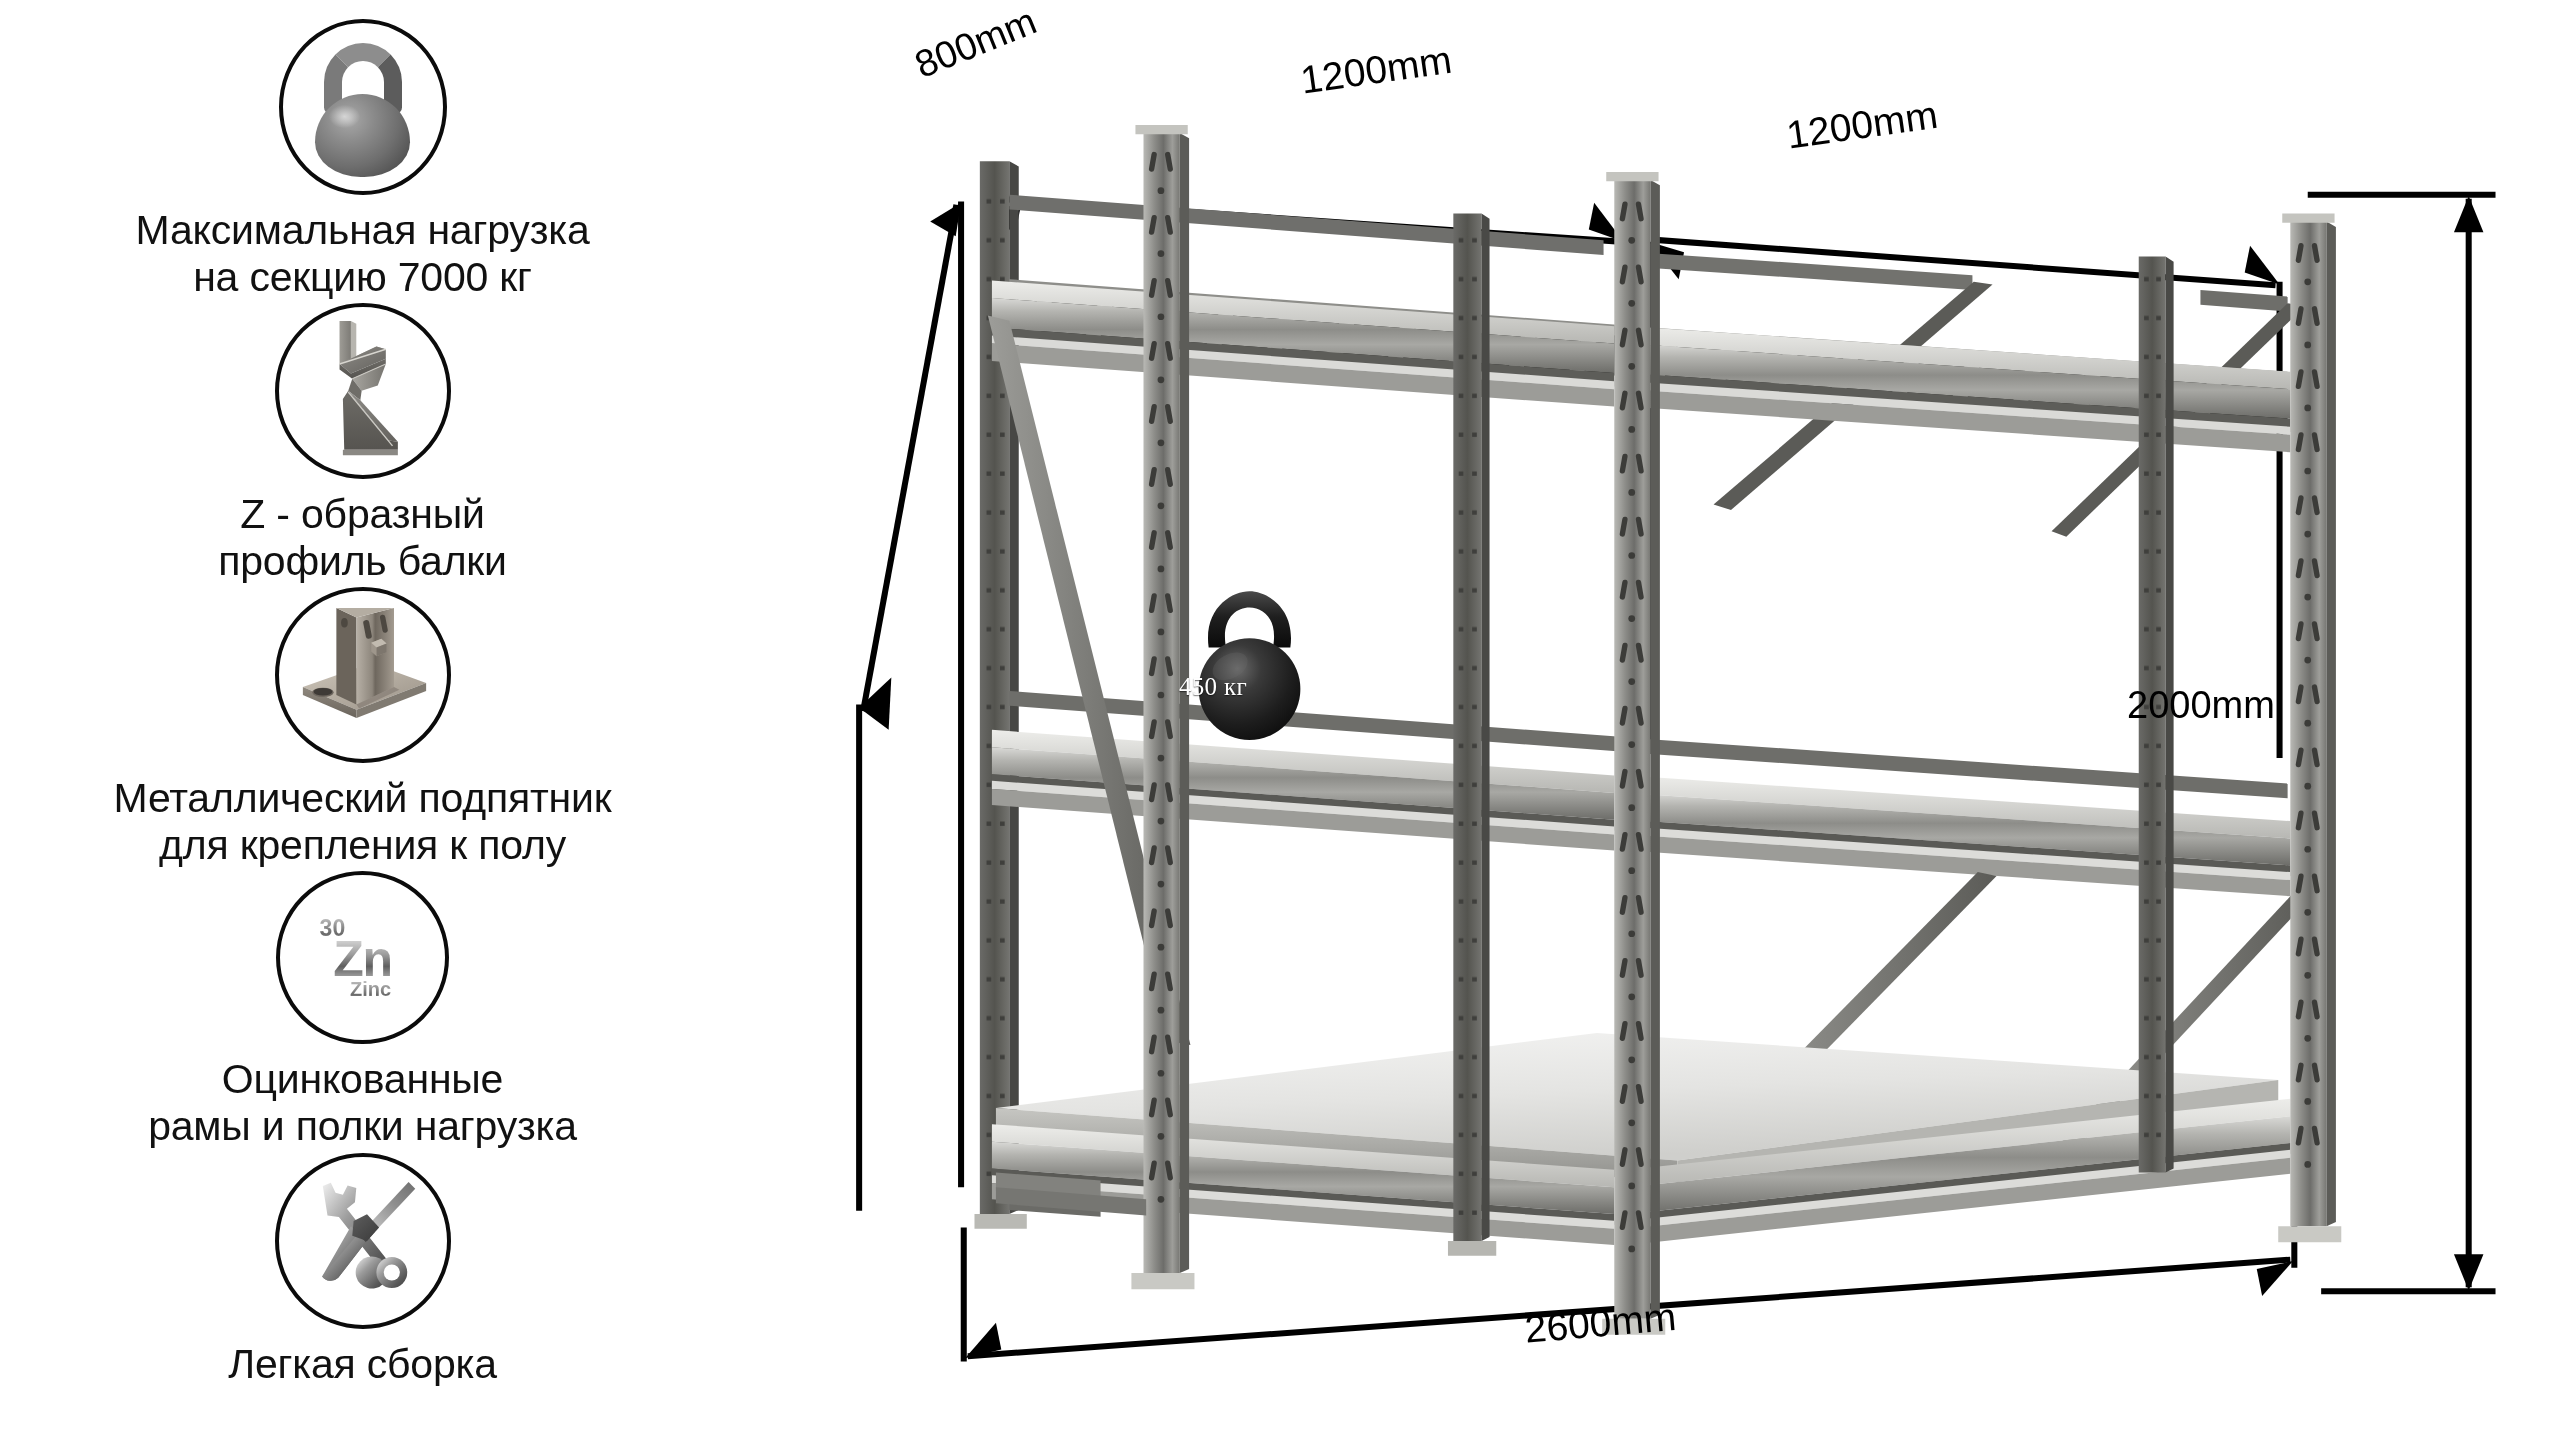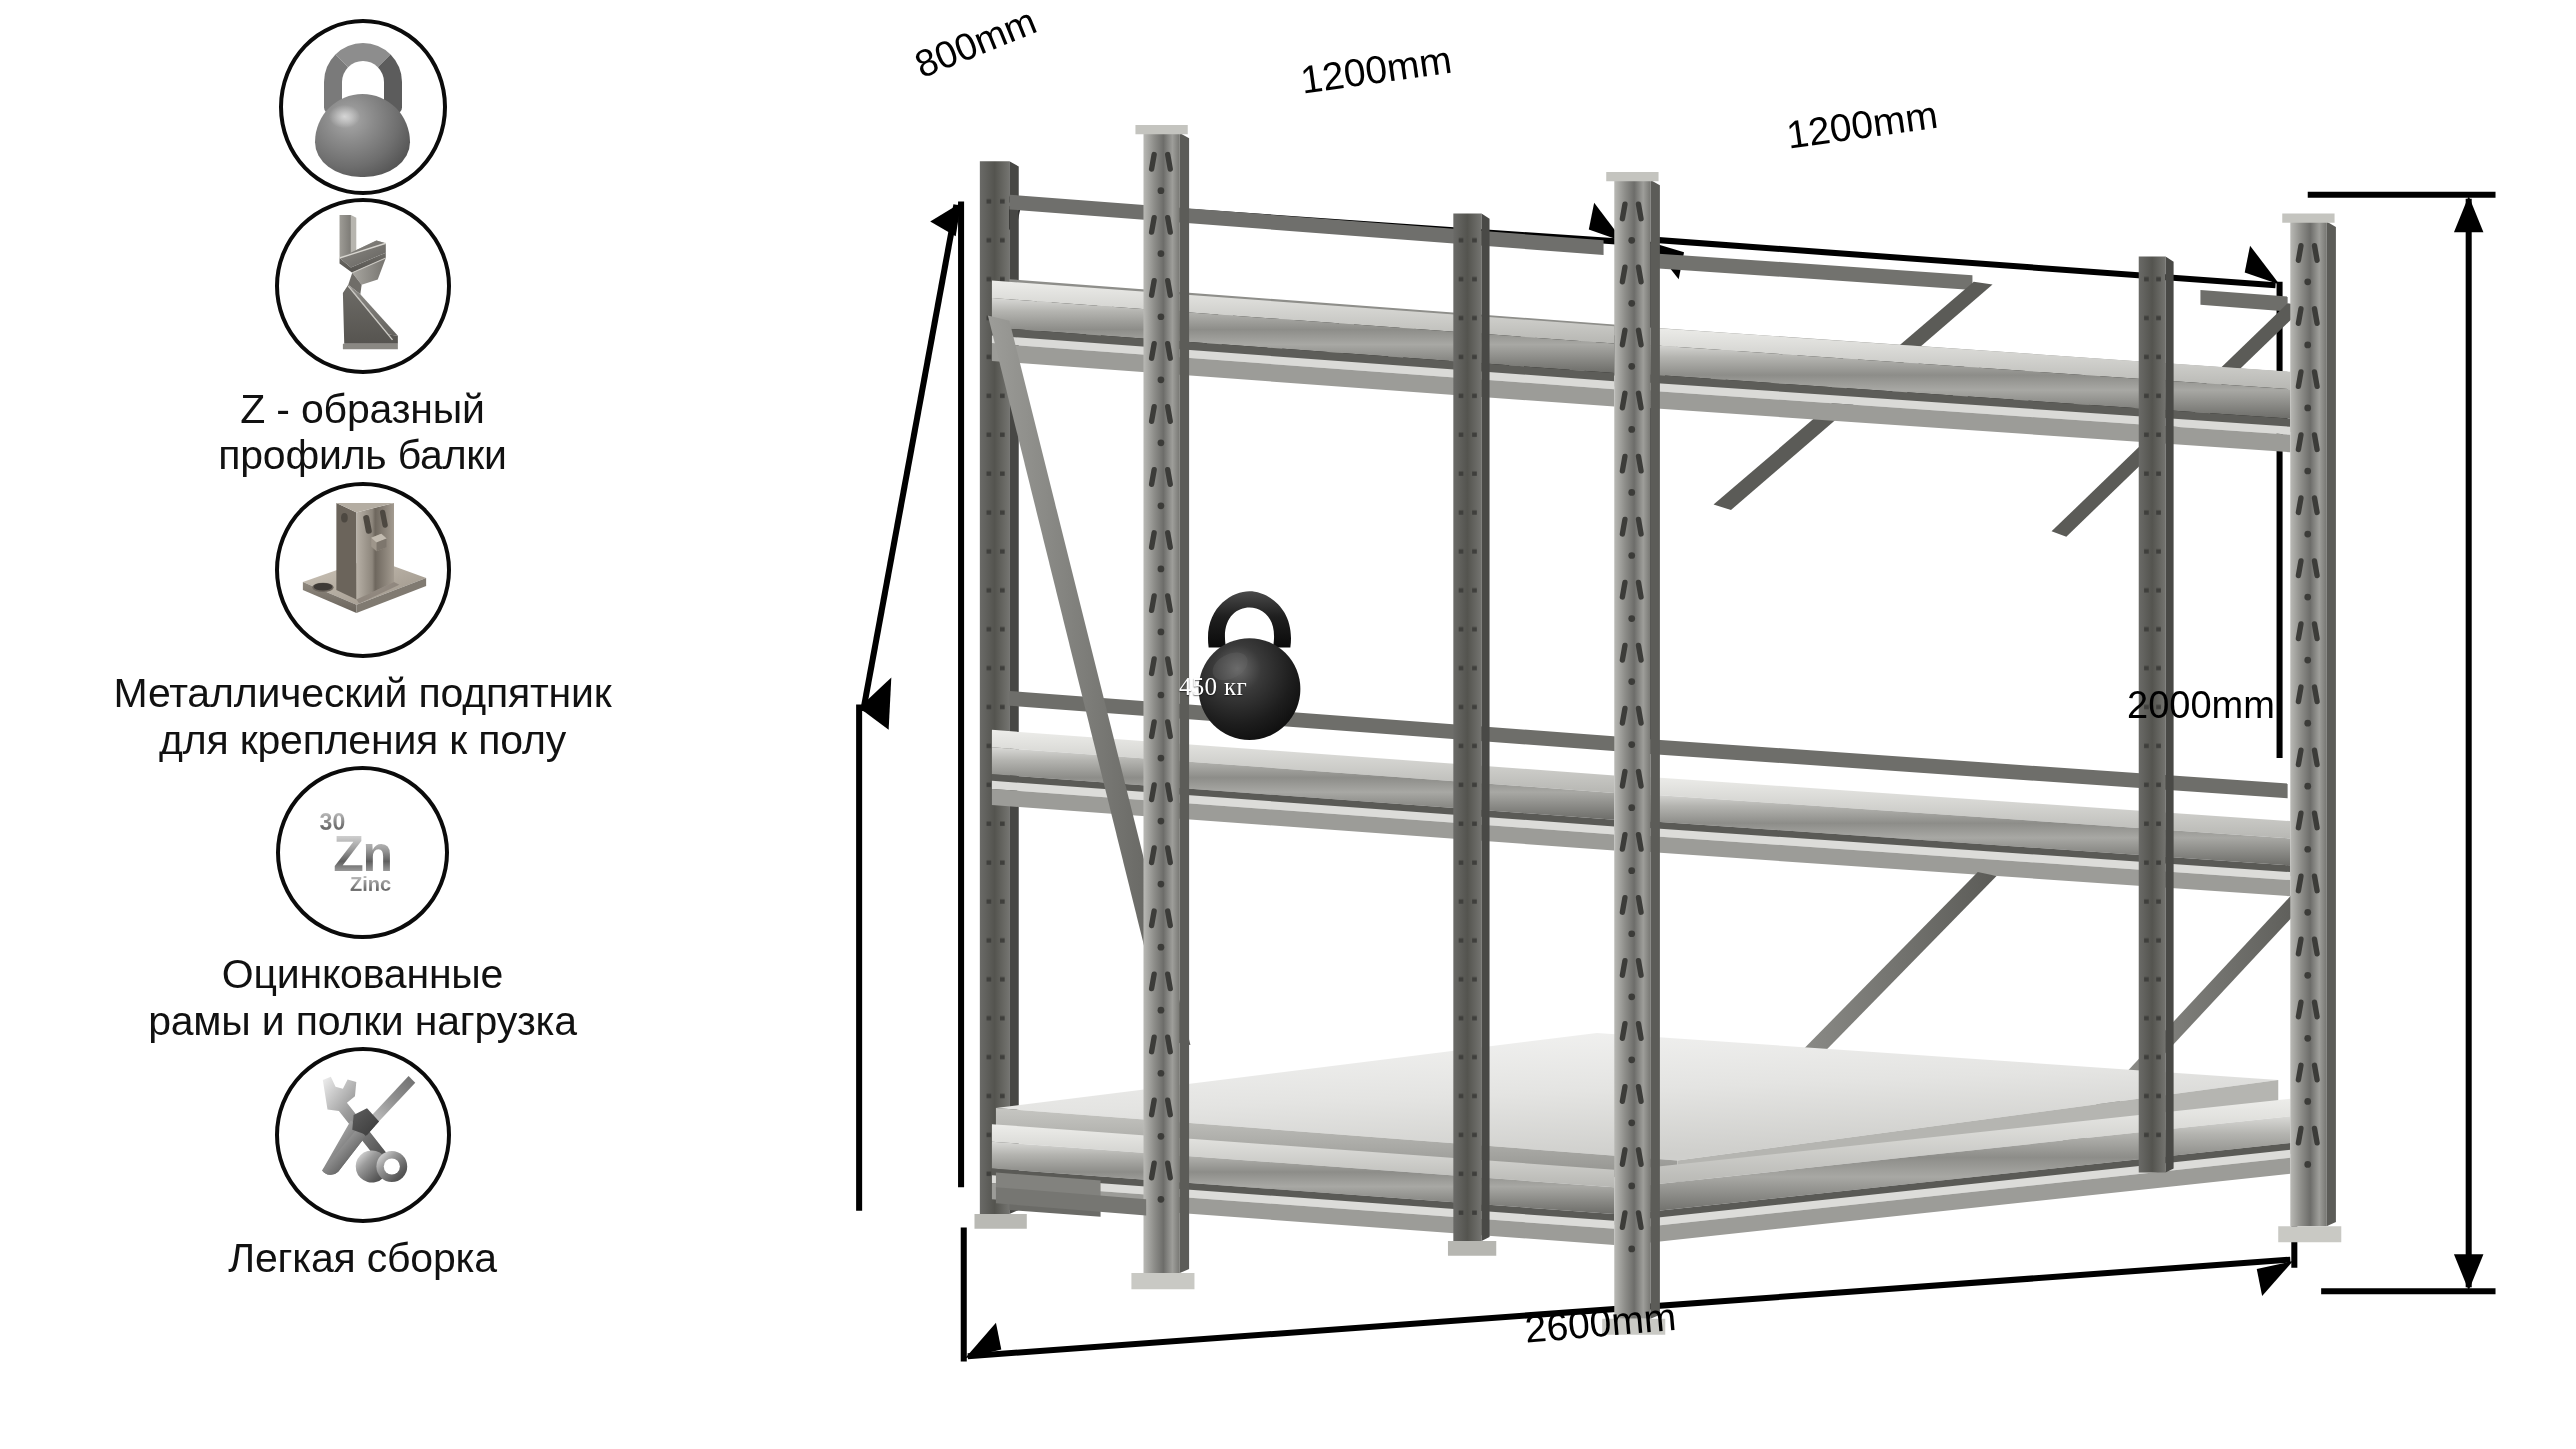--- a/index.html
+++ b/index.html
@@ -122,20 +122,22 @@
   <div id="features">
 
     <div class="feature f1">
       <div class="f-icon">
         <div class="kb-wrap">
           <div class="kb-handle"></div>
           <div class="kb-body"></div>
           <div class="kb-gloss"></div>
         </div>
       </div>
+      <div class="f-label">Максимальная  нагрузка
+на секцию 7000 кг</div>
     </div>
 
     <div class="feature f2">
       <div class="f-icon">
         <div class="zp">
           <svg viewBox="0 0 176 210" xmlns="http://www.w3.org/2000/svg">
             <defs>
               <linearGradient id="zmA" x1="0" y1="0" x2="1" y2="0">
                 <stop offset="0" stop-color="#9e9c96"></stop>
                   <stop offset="1" stop-color="#7d7b76"></stop>

